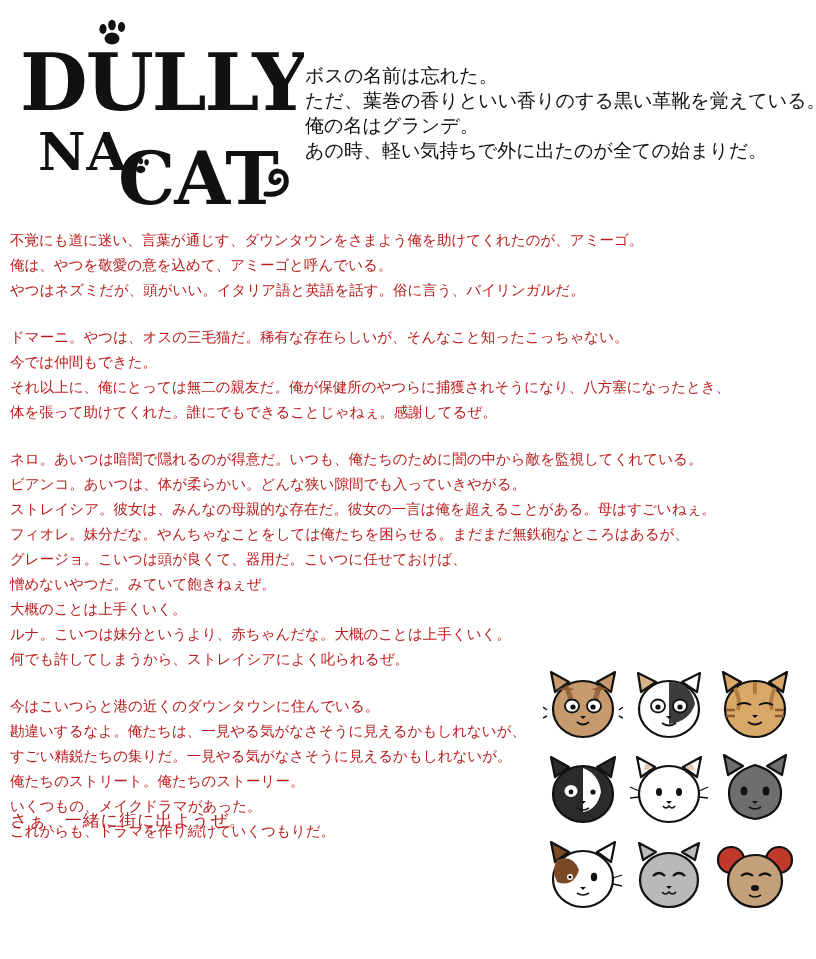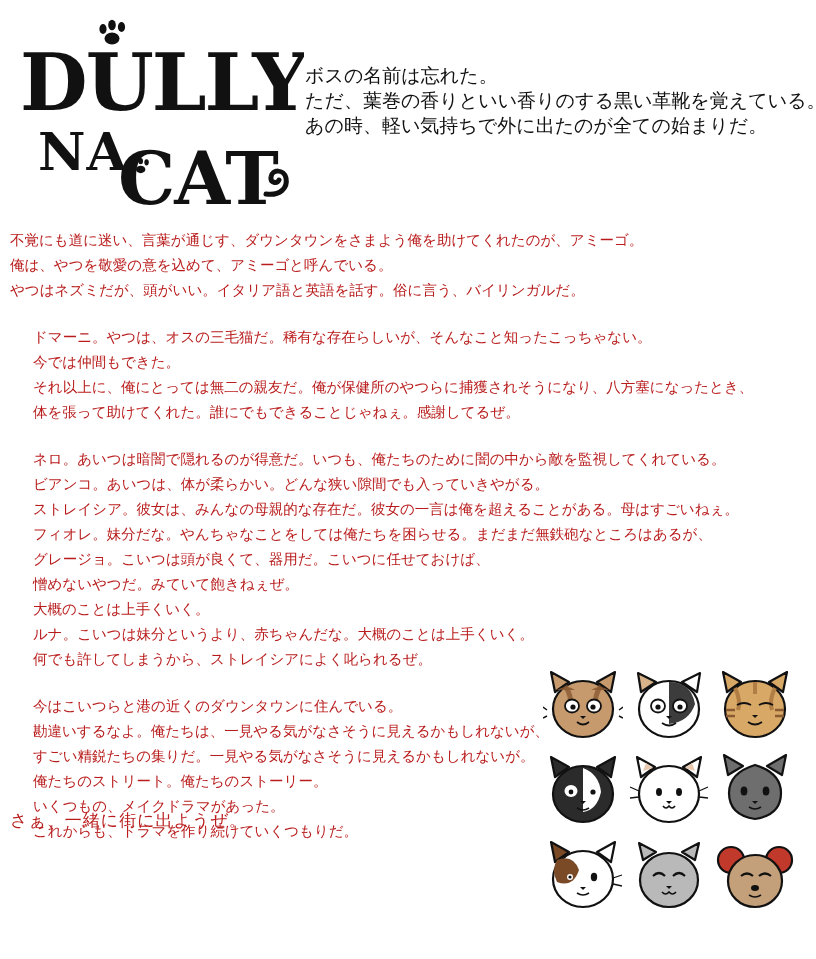--- a/index.html
+++ b/index.html
@@ -44,21 +44,21 @@
   #body-block {
     position: absolute;
     left: 10px;
     top: 228px;
     width: 800px;
     font-size: 14.5px;
     line-height: 25px;
     color: #b91c1c;
   }
   #body-block .para { margin: 0 0 0 0; }
-  #body-block .para + .para { margin-top: 22px; margin-left: 23px; }
+  #body-block .para + .para { margin-top: 22px; }
   #body-block .line { white-space: nowrap; }
 
   #closing-block {
     position: absolute;
     left: 10px;
     top: 808px;
     font-size: 17px;
     line-height: 26px;
     letter-spacing: 1px;
     color: #b91c1c;
@@ -112,20 +112,21 @@
       <ellipse cx="14" cy="18.5" rx="7.5" ry="6"></ellipse>
     </g>
 
     <path d="M252 176 c14 2 22 -6 20 -16 c-2 -9 -14 -9 -15 -1 c-1 6 6 7 8 3" fill="none" stroke="#111111" stroke-width="5" stroke-linecap="round"></path>
   </svg>
 </div>
 
 <div id="intro-block">
   <div class="line">ボスの名前は忘れた。</div>
   <div class="line">ただ、葉巻の香りといい香りのする黒い革靴を覚えている。</div>
+  <div class="line">俺の名はグランデ。</div>
   <div class="line">あの時、軽い気持ちで外に出たのが全ての始まりだ。</div>
 </div>
 
 <div id="body-block">
 
   <div class="para">
     <div class="line">不覚にも道に迷い、言葉が通じす、ダウンタウンをさまよう俺を助けてくれたのが、アミーゴ。</div>
     <div class="line">俺は、やつを敬愛の意を込めて、アミーゴと呼んでいる。</div>
     <div class="line">やつはネズミだが、頭がいい。イタリア語と英語を話す。俗に言う、バイリンガルだ。</div>
   </div>

